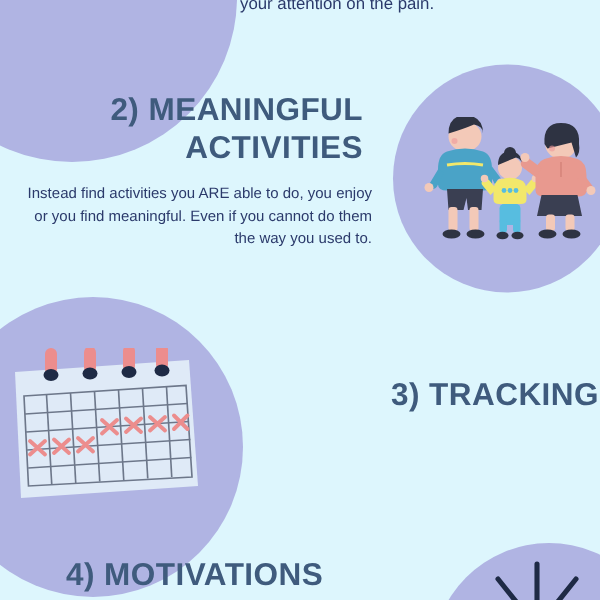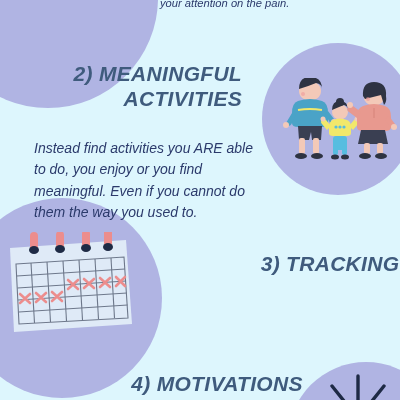--- a/index.html
+++ b/index.html
@@ -12,21 +12,20 @@
     overflow: hidden;
     font-family: "Liberation Sans", sans-serif;
     background: #ddf6fd;
   }
   #page {
     position: relative;
     width: 400px;
     height: 400px;
     background: #ddf6fd;
     overflow: hidden;
-    font-style: italic;
   }
 
   
   .circle {
     position: absolute;
     border-radius: 50%;
     background: #b0b4e3;
   }
   #circle-topleft {
     left: -62px;
@@ -59,23 +58,24 @@
     color: #3f5b7d;
     font-size: 21px;
     font-weight: bold;
     letter-spacing: 0.3px;
     line-height: 1.18;
     margin: 0;
   }
   .body-text {
     position: absolute;
     color: #2b3a6b;
-    font-size: 14px;
+    font-size: 10px;
     line-height: 1.52;
-    margin: 16px;
+    margin: 0;
+    text-align: right;
   }
 
   #top-cut-text {
     position: absolute;
     left: 160px;
     top: -5px;
     width: 230px;
     color: #2b3a6b;
     font-size: 11.2px;
     line-height: 1.52;
@@ -103,22 +103,21 @@
   #body-3 {
     left: 172px;
     top: 272px;
     width: 216px;
   }
 
   #heading-4 {
     left: 44px;
     top: 372px;
     width: 260px;
-    text-align: center;
-    margin-left: 43px;
+    text-align: left;
   }
 
   
   #family-illustration {
     position: absolute;
     left: 276px;
     top: 78px;
     width: 126px;
     height: 86px;
   }

